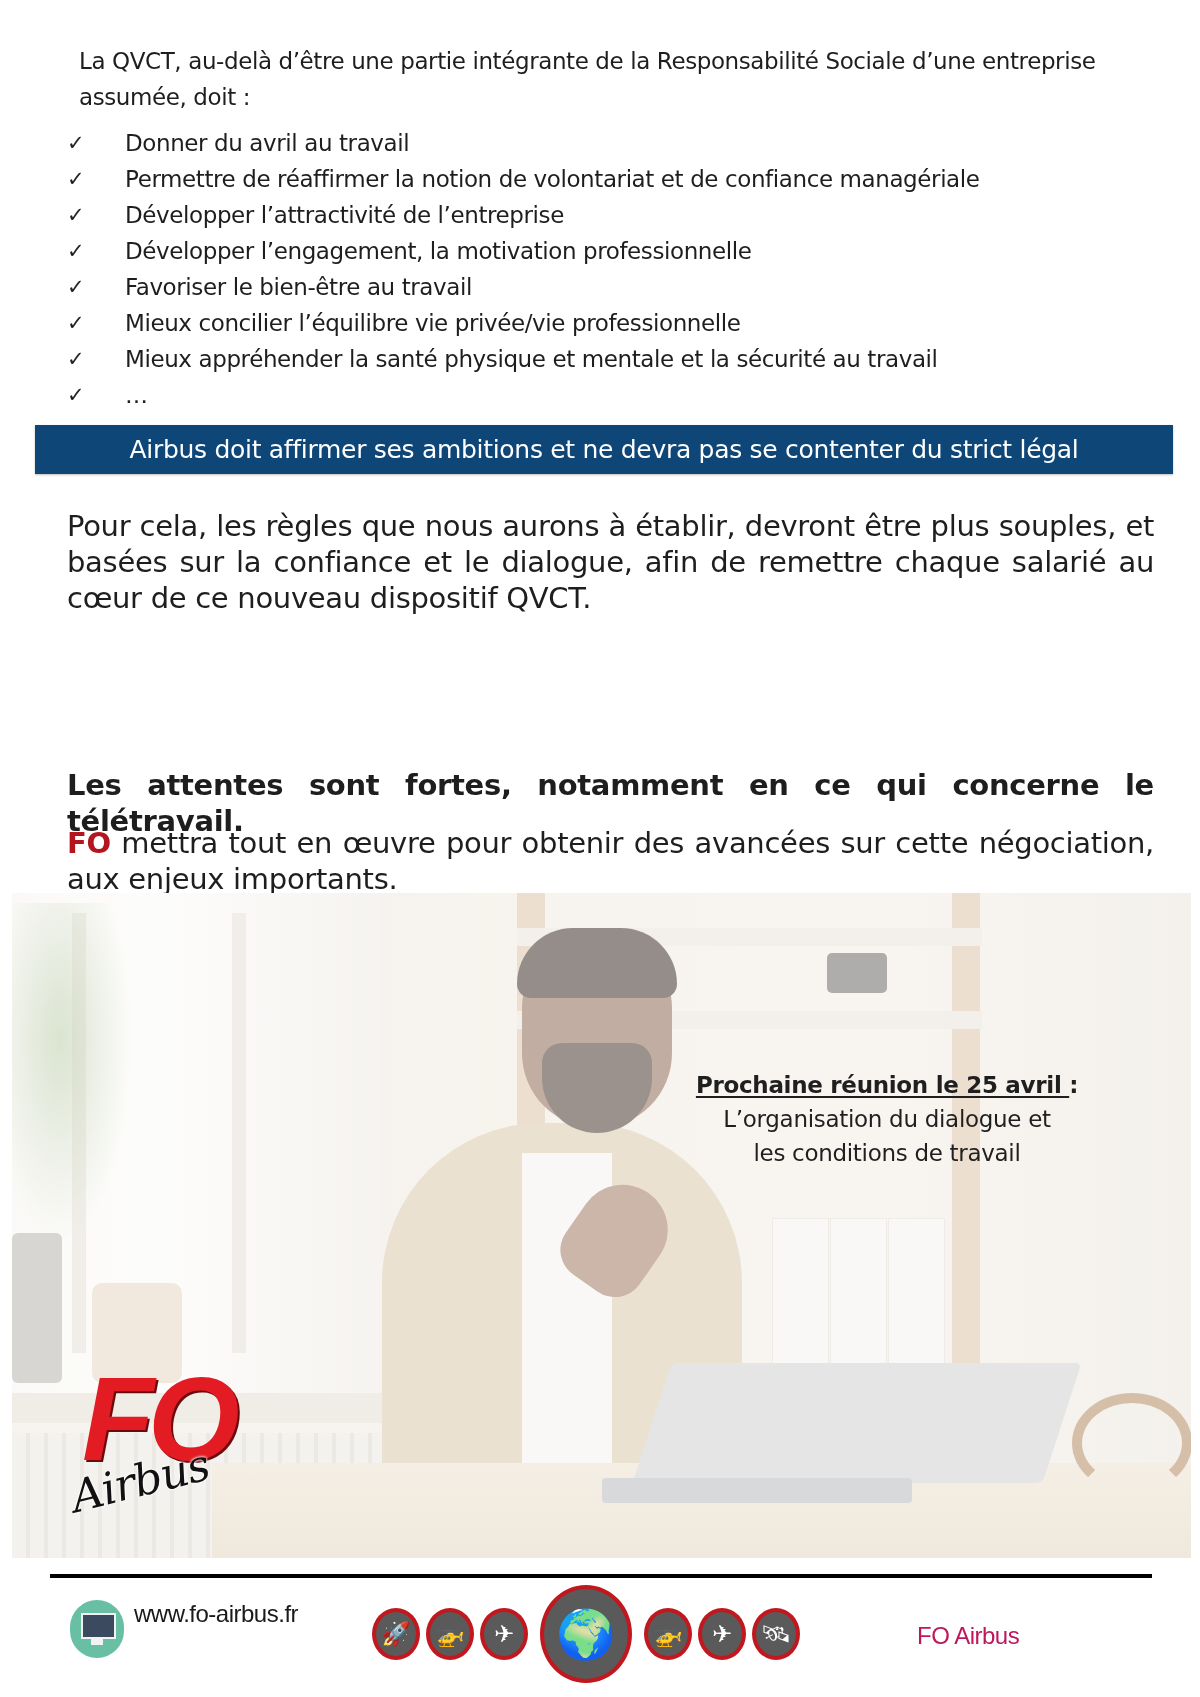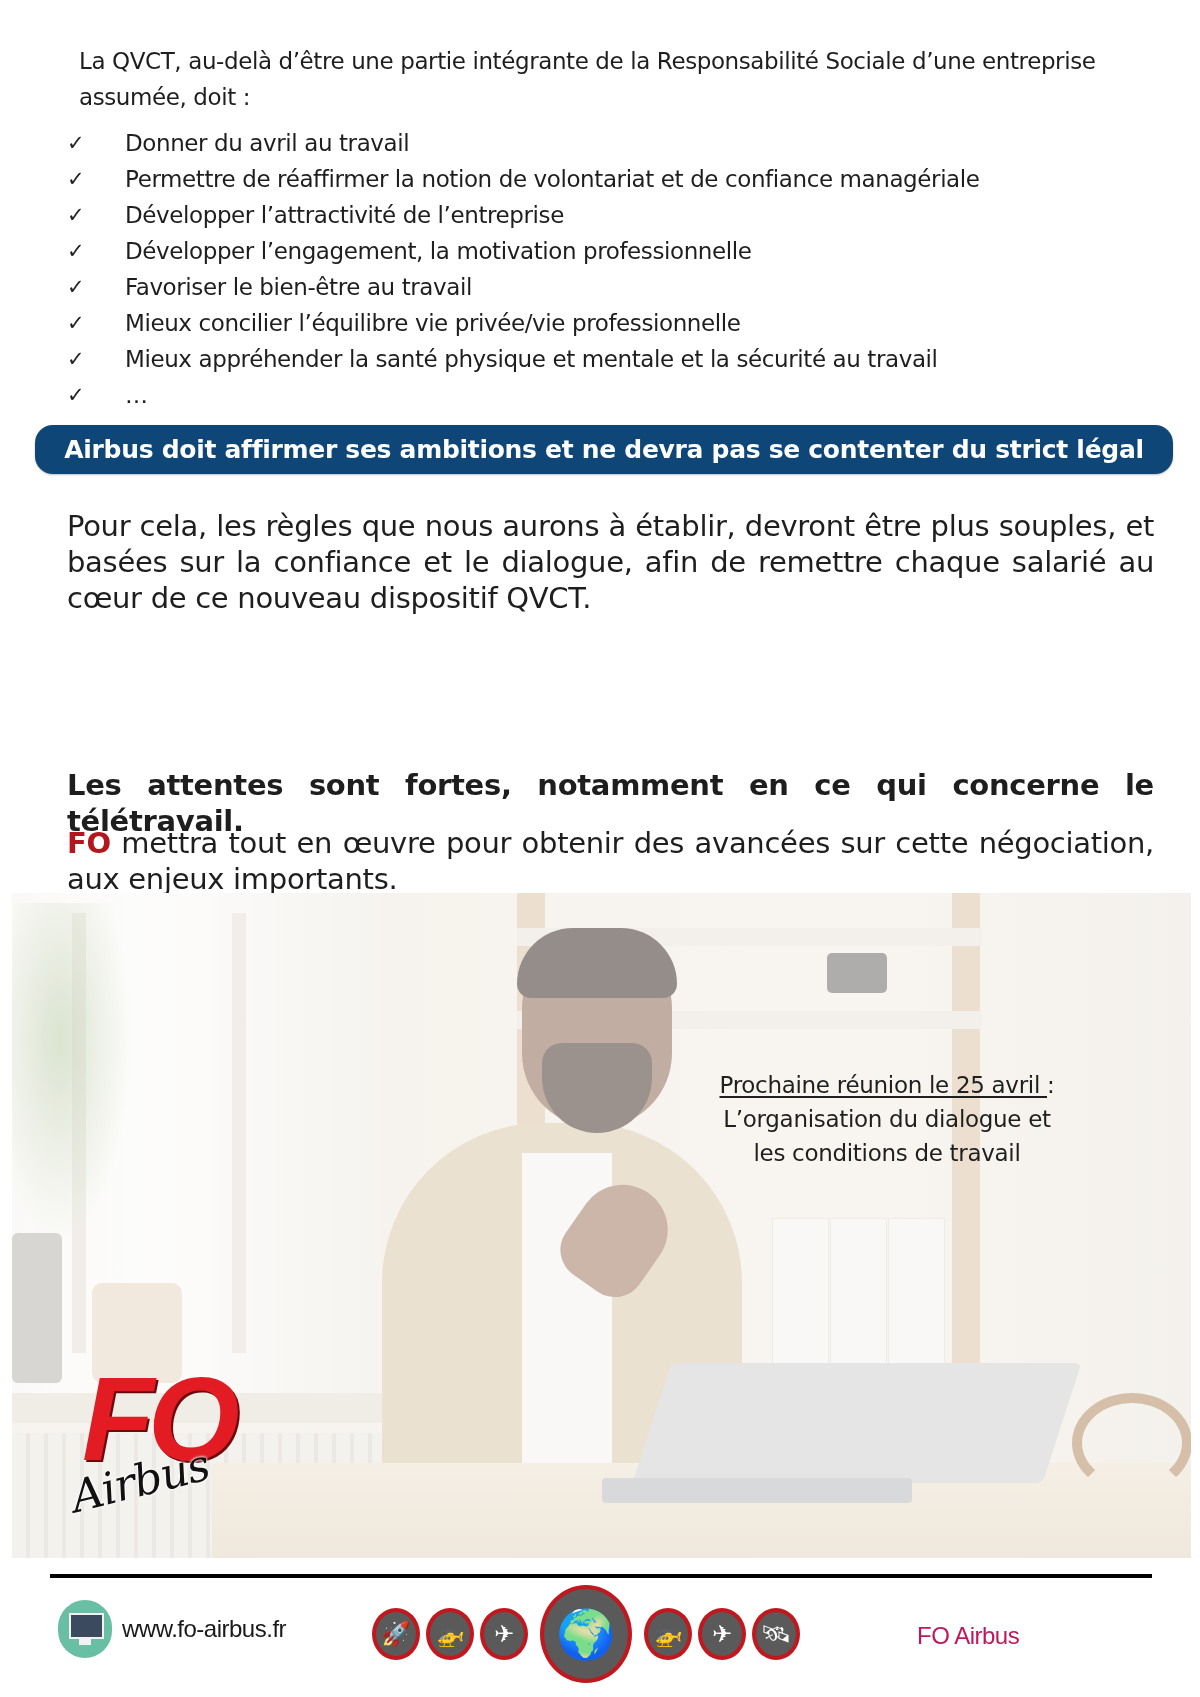--- a/index.html
+++ b/index.html
@@ -11,22 +11,22 @@
              font-size: 23px; line-height: 36px; letter-spacing: -0.4px; }
 
     .checklist { position: absolute; left: 67px; top: 125px; width: 1060px;
                  margin: 0; padding: 0; list-style: none; }
     .checklist li { display: flex; height: 36px; align-items: center;
                     font-size: 23px; letter-spacing: -0.4px; }
     .checklist .check { width: 58px; font-size: 21px; color: #222; }
 
     .banner { position: absolute; left: 35px; top: 425px; width: 1138px; height: 49px;
               background: #0e4678; color: #ffffff; display: flex; align-items: center;
-              justify-content: center; font-weight: bold; font-size: 25px; letter-spacing: -0.3px;
-              box-shadow: 0 1px 2px rgba(0,0,0,0.25); border-radius: 18px; }
+              justify-content: center; font-weight: normal; font-size: 25px; letter-spacing: -0.3px;
+              box-shadow: 0 1px 2px rgba(0,0,0,0.25); }
 
     .para { position: absolute; left: 67px; width: 1087px; margin: 0;
             font-size: 29px; line-height: 36px; text-align: justify; letter-spacing: -0.3px; }
     .p1 { top: 508px; }
     .p2 { top: 637px; }
     .p3 { top: 767px; font-weight: bold; }
     .p4 { top: 825px; }
     .fo { color: #b4161e; font-weight: bold; }
 
     
@@ -66,34 +66,34 @@
     .laptop { position: absolute; left: 640px; top: 470px; width: 410px; height: 120px;
               background: #cfd0d2; transform: skewX(-18deg); border-radius: 6px; }
     .laptop-base { position: absolute; left: 590px; top: 585px; width: 310px; height: 25px;
                    background: #b9babd; border-radius: 4px; }
     .headphones { position: absolute; left: 1060px; top: 500px; width: 100px; height: 80px;
                   border: 10px solid #b48b62; border-radius: 50%; border-bottom-color: transparent; }
     .camera { position: absolute; left: 815px; top: 60px; width: 60px; height: 40px; background: #6d6a66; border-radius: 5px; }
 
     .meeting { position: absolute; left: 677px; top: 1068px; width: 420px; text-align: center;
                font-size: 23px; line-height: 34px; color: #1f1f1f; letter-spacing: -0.3px; }
-    .meeting .title { font-weight: normal; }
+    .meeting .title { font-weight: bold; }
     .meeting .title u { text-decoration: underline; text-underline-offset: 3px; }
 
     .fo-logo { position: absolute; left: 60px; top: 1360px; width: 180px; height: 165px; }
     .fo-logo .fo-text { position: absolute; left: 22px; top: 0; font-family: "Liberation Sans", sans-serif;
                         font-weight: bold; font-style: italic; font-size: 118px; line-height: 118px;
                         color: #e31b23; letter-spacing: -6px; text-shadow: 2px 2px 0 #6a0a0d; }
     .fo-logo .airbus-text { position: absolute; left: 10px; top: 95px; font-family: "DejaVu Serif", serif;
                             font-style: italic; font-size: 44px; color: #111; transform: rotate(-14deg);
                             text-shadow: 0 0 3px #fff, 0 0 3px #fff; letter-spacing: -1px; }
 
     
     .rule { position: absolute; left: 50px; top: 1574px; width: 1102px; height: 4px; background: #000; }
-    .site { position: absolute; left: 58px; top: 1600px; display: flex; align-items: center; }
+    .site { position: absolute; left: 70px; top: 1600px; display: flex; }
     .monitor-icon { width: 54px; height: 58px; border-radius: 27px; background: #68bfa4;
                     position: relative; margin-right: 10px; }
     .monitor-icon .screen { position: absolute; left: 11px; top: 13px; width: 31px; height: 22px;
                             background: #3c4a60; border: 2px solid #f2f2f2; }
     .monitor-icon .stand { position: absolute; left: 21px; top: 39px; width: 12px; height: 6px; background: #f2f2f2; }
     .site-text { font-family: "Liberation Sans", sans-serif; font-size: 24px; color: #1a1a1a; letter-spacing: -0.5px; }
 
     .badges { position: absolute; left: 372px; top: 1585px; display: flex; align-items: center; }
     .badge { width: 48px; height: 52px; border-radius: 50%; background: #5a5a5a; border: 4px solid #c0181e;
              box-sizing: border-box; display: flex; align-items: center; justify-content: center;

